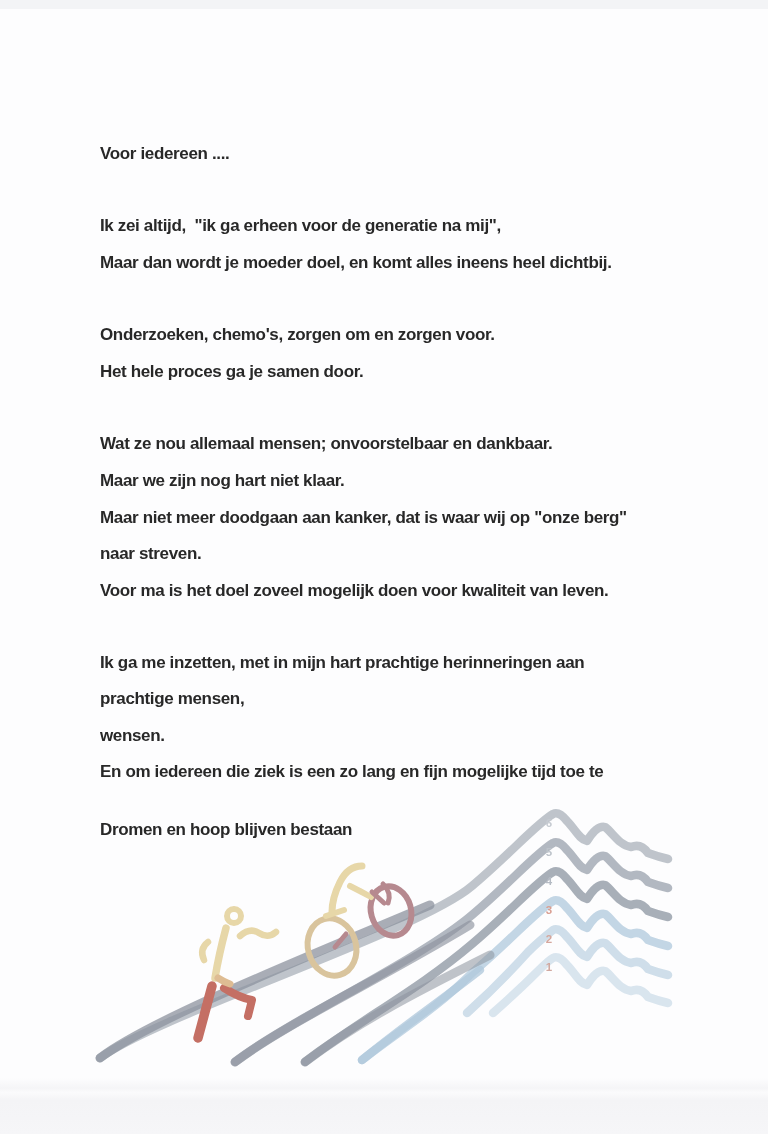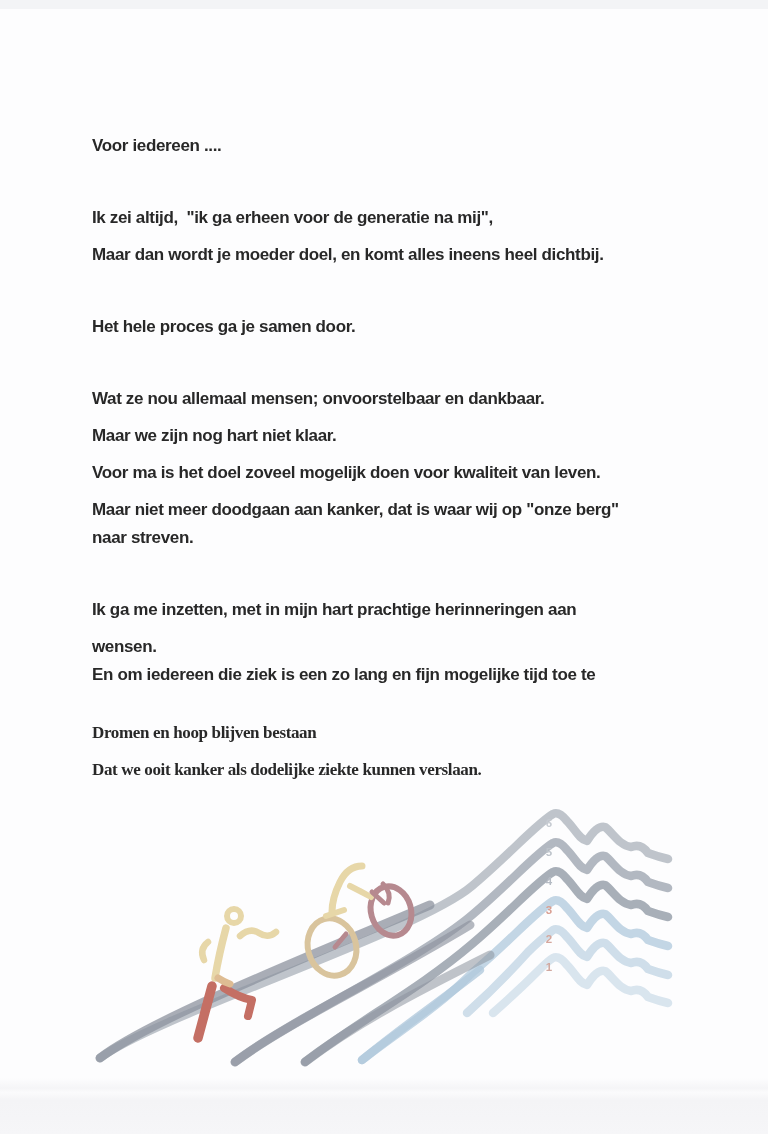--- a/index.html
+++ b/index.html
@@ -24,27 +24,27 @@
   }
   .poem{
     position:relative;z-index:1;
     padding:132px 40px 0 92px;
     color:#282828;
     font-weight:bold;
     font-size:17px;
     letter-spacing:-0.35px;
   }
   .line{
-    margin:0;
+    margin:8px;
     line-height:28px;
     white-space:pre-wrap;
   }
   .para + .para{margin-top:9px;}
   .stanza + .stanza{margin-top:44px;}
-  .stanza:last-child{margin-top:30px;font-family:Liberation Serif, serif;}
+  .stanza:last-child{margin-top:30px;}
 </style>
 </head>
 <body>
 
 <div class="page-edge-top"></div>
 
 <svg class="watermark" viewBox="0 0 768 1134" xmlns="http://www.w3.org/2000/svg">
   <g fill="none" stroke-linecap="round" stroke-linejoin="round" opacity="0.95">
 
     <path stroke-width="8.5" d="M 100 1058 C 155 1016, 418 932, 472 886 C 508 856, 536 824, 553 814 Q 559 811, 567 821 C 575 829, 579 839, 587 841 Q 597 825, 605 827 C 613 833, 619 845, 631 847 Q 641 843, 648 853 Q 659 857, 668 859" stroke="#bcc2c9"></path>
@@ -100,50 +100,51 @@
     <div class="stanza">
       <div class="para">
         <p class="line">Ik zei altijd,  "ik ga erheen voor de generatie na mij",</p>
       </div>
       <div class="para">
         <p class="line">Maar dan wordt je moeder doel, en komt alles ineens heel dichtbij.</p>
       </div>
     </div>
     <div class="stanza">
       <div class="para">
+        <p class="line">Onderzoeken, chemo's, zorgen om en zorgen voor.</p>
+      </div>
+      <div class="para">
         <p class="line">Het hele proces ga je samen door.</p>
       </div>
     </div>
     <div class="stanza">
       <div class="para">
         <p class="line">Wat ze nou allemaal mensen; onvoorstelbaar en dankbaar.</p>
       </div>
       <div class="para">
         <p class="line">Maar we zijn nog hart niet klaar.</p>
       </div>
       <div class="para">
-        <p class="line">Voor ma is het doel zoveel mogelijk doen voor kwaliteit van leven.</p>
+        <p class="line">Maar niet meer doodgaan aan kanker, dat is waar wij op "onze berg"</p>
+        <p class="line">naar streven.</p>
       </div>
       <div class="para">
-        <p class="line">Maar niet meer doodgaan aan kanker, dat is waar wij op "onze berg"</p>
-        <p class="line">naar streven.</p>
+        <p class="line">Voor ma is het doel zoveel mogelijk doen voor kwaliteit van leven.</p>
       </div>
     </div>
     <div class="stanza">
       <div class="para">
         <p class="line">Ik ga me inzetten, met in mijn hart prachtige herinneringen aan</p>
+        <p class="line">prachtige mensen,</p>
       </div>
       <div class="para">
         <p class="line">wensen.</p>
         <p class="line">En om iedereen die ziek is een zo lang en fijn mogelijke tijd toe te</p>
       </div>
     </div>
     <div class="stanza">
       <div class="para">
         <p class="line">Dromen en hoop blijven bestaan</p>
       </div>
-      <div class="para">
-        <p class="line">Dat we ooit kanker als dodelijke ziekte kunnen verslaan.</p>
-      </div>
     </div>
   </div>
 
 <div class="page-edge-bottom"></div>
 
 </body></html>

